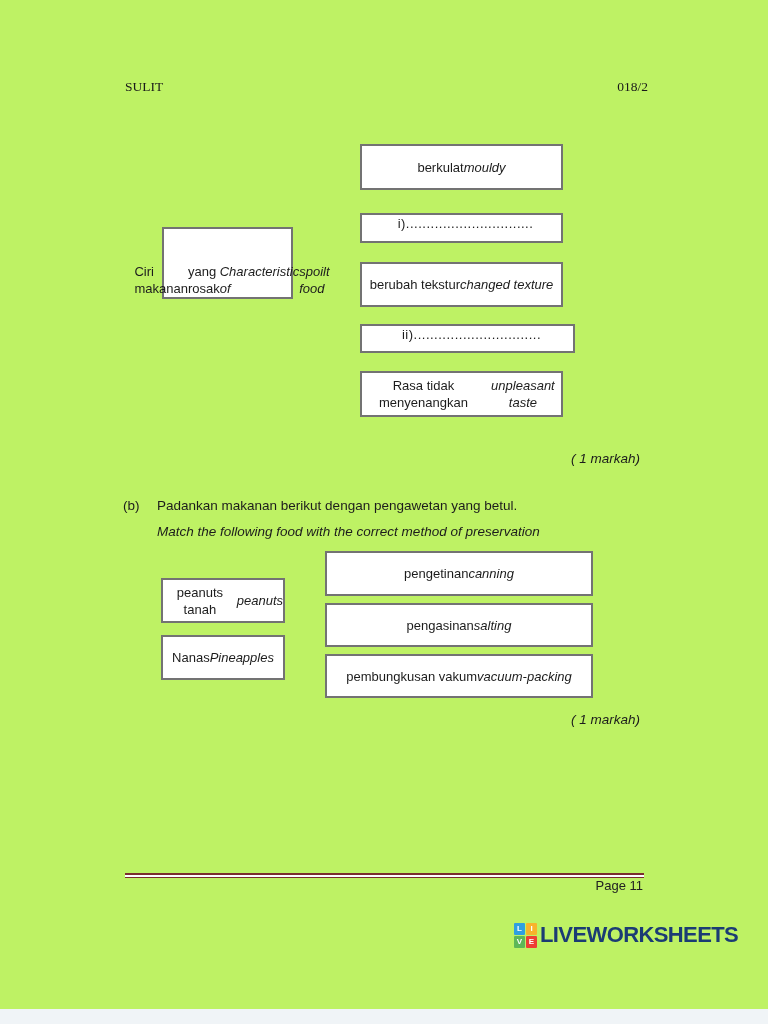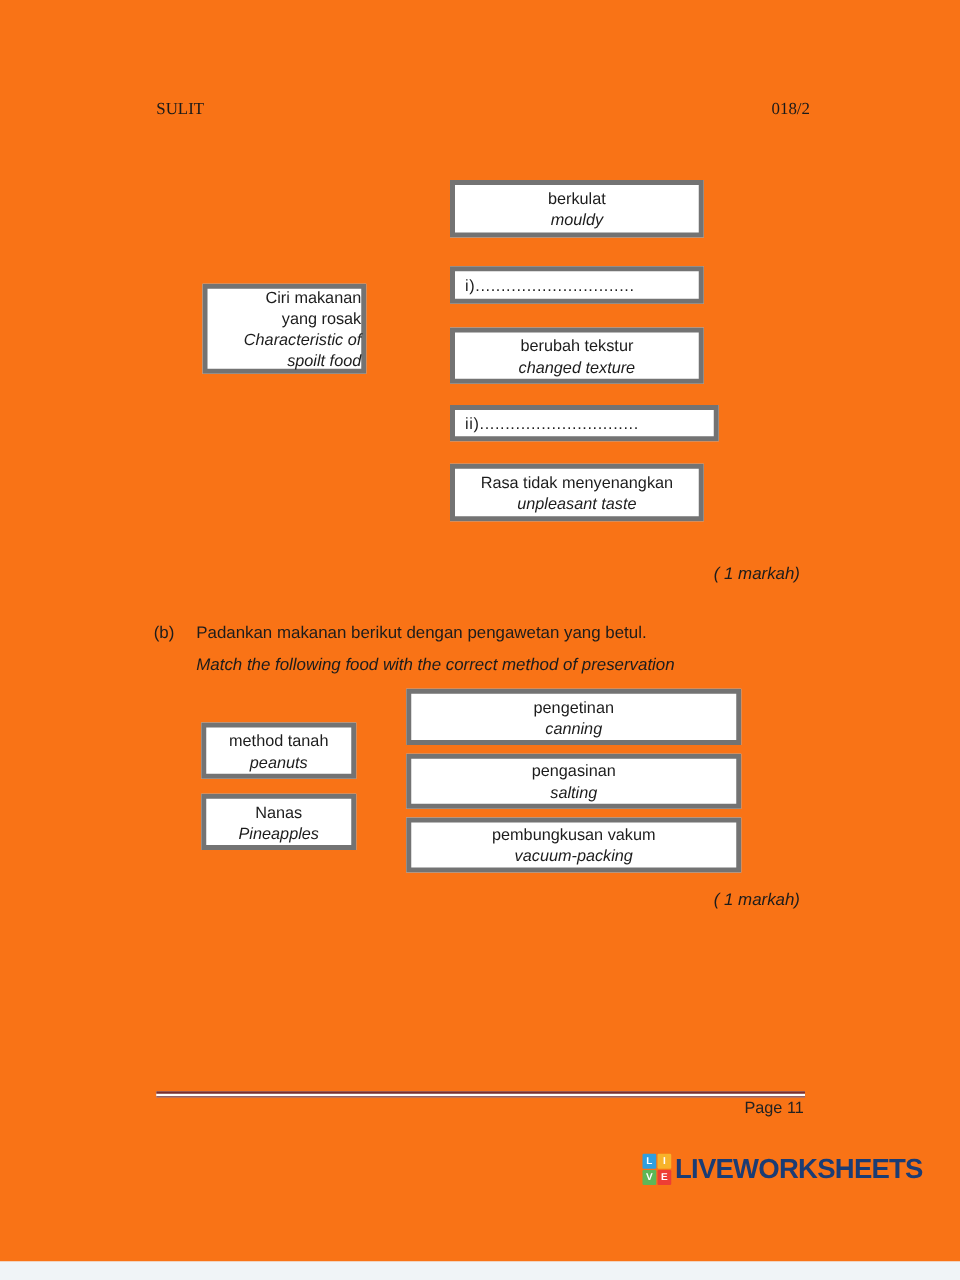--- a/index.html
+++ b/index.html
@@ -1,26 +1,26 @@
 <!DOCTYPE html>
 <html><head>
 <meta charset="utf-8">
 <style>
   * { margin:0; padding:0; box-sizing:border-box; }
   html,body { background:#ffffff; }
   .page {
     position:relative; width:768px; height:1024px; margin:0 auto;
-    background:#f97316; color:#1a1a1a;
+    background:#bef264; color:#1a1a1a;
     font-family:"Liberation Sans", sans-serif; overflow:hidden;
   }
   .serif { font-family:"Liberation Serif", serif; }
   .abs { position:absolute; }
   .box {
-    position:absolute; border:4px solid #737373; background:#fff;
-    display:flex; flex-direction:column; align-items:center; justify-content:center;
+    position:absolute; border:2px solid #737373; background:#fff;
+    display:flex; flex-direction:row; align-items:center; justify-content:center;
     text-align:center; font-size:13px; line-height:17px; color:#1c1c1c;
   }
   .box .en { font-style:italic; }
   .box.left-align { align-items:flex-end; text-align:left; padding-left:9px; }
   .blank { justify-content:center; align-items:flex-start; padding-left:8px; letter-spacing:0.5px; }
   .marks { position:absolute; font-style:italic; font-size:13.5px; text-align:right; width:130px; color:#1c1c1c; }
   .qline { position:absolute; font-size:13.5px; color:#1c1c1c; }
   .italic { font-style:italic; }
   .footer-rule {
     position:absolute; left:125px; top:873px; width:519px; height:5px;
@@ -83,21 +83,21 @@
   <div class="qline" style="left:123px; top:498px;">(b)</div>
   <div class="qline" style="left:157px; top:498px;">Padankan makanan berikut dengan pengawetan yang betul.</div>
   <div class="qline italic" style="left:157px; top:524px;">Match the following food with the correct method of preservation</div>
 
   <div class="box" style="left:325px; top:551px; width:268px; height:45px;">
     <span>pengetinan</span>
     <span class="en">canning</span>
   </div>
 
   <div class="box" style="left:161px; top:578px; width:124px; height:45px;">
-    <span>method tanah</span>
+    <span>peanuts tanah</span>
     <span class="en">peanuts</span>
   </div>
 
   <div class="box" style="left:325px; top:603px; width:268px; height:44px;">
     <span>pengasinan</span>
     <span class="en">salting</span>
   </div>
 
   <div class="box" style="left:161px; top:635px; width:124px; height:45px;">
     <span>Nanas</span>

